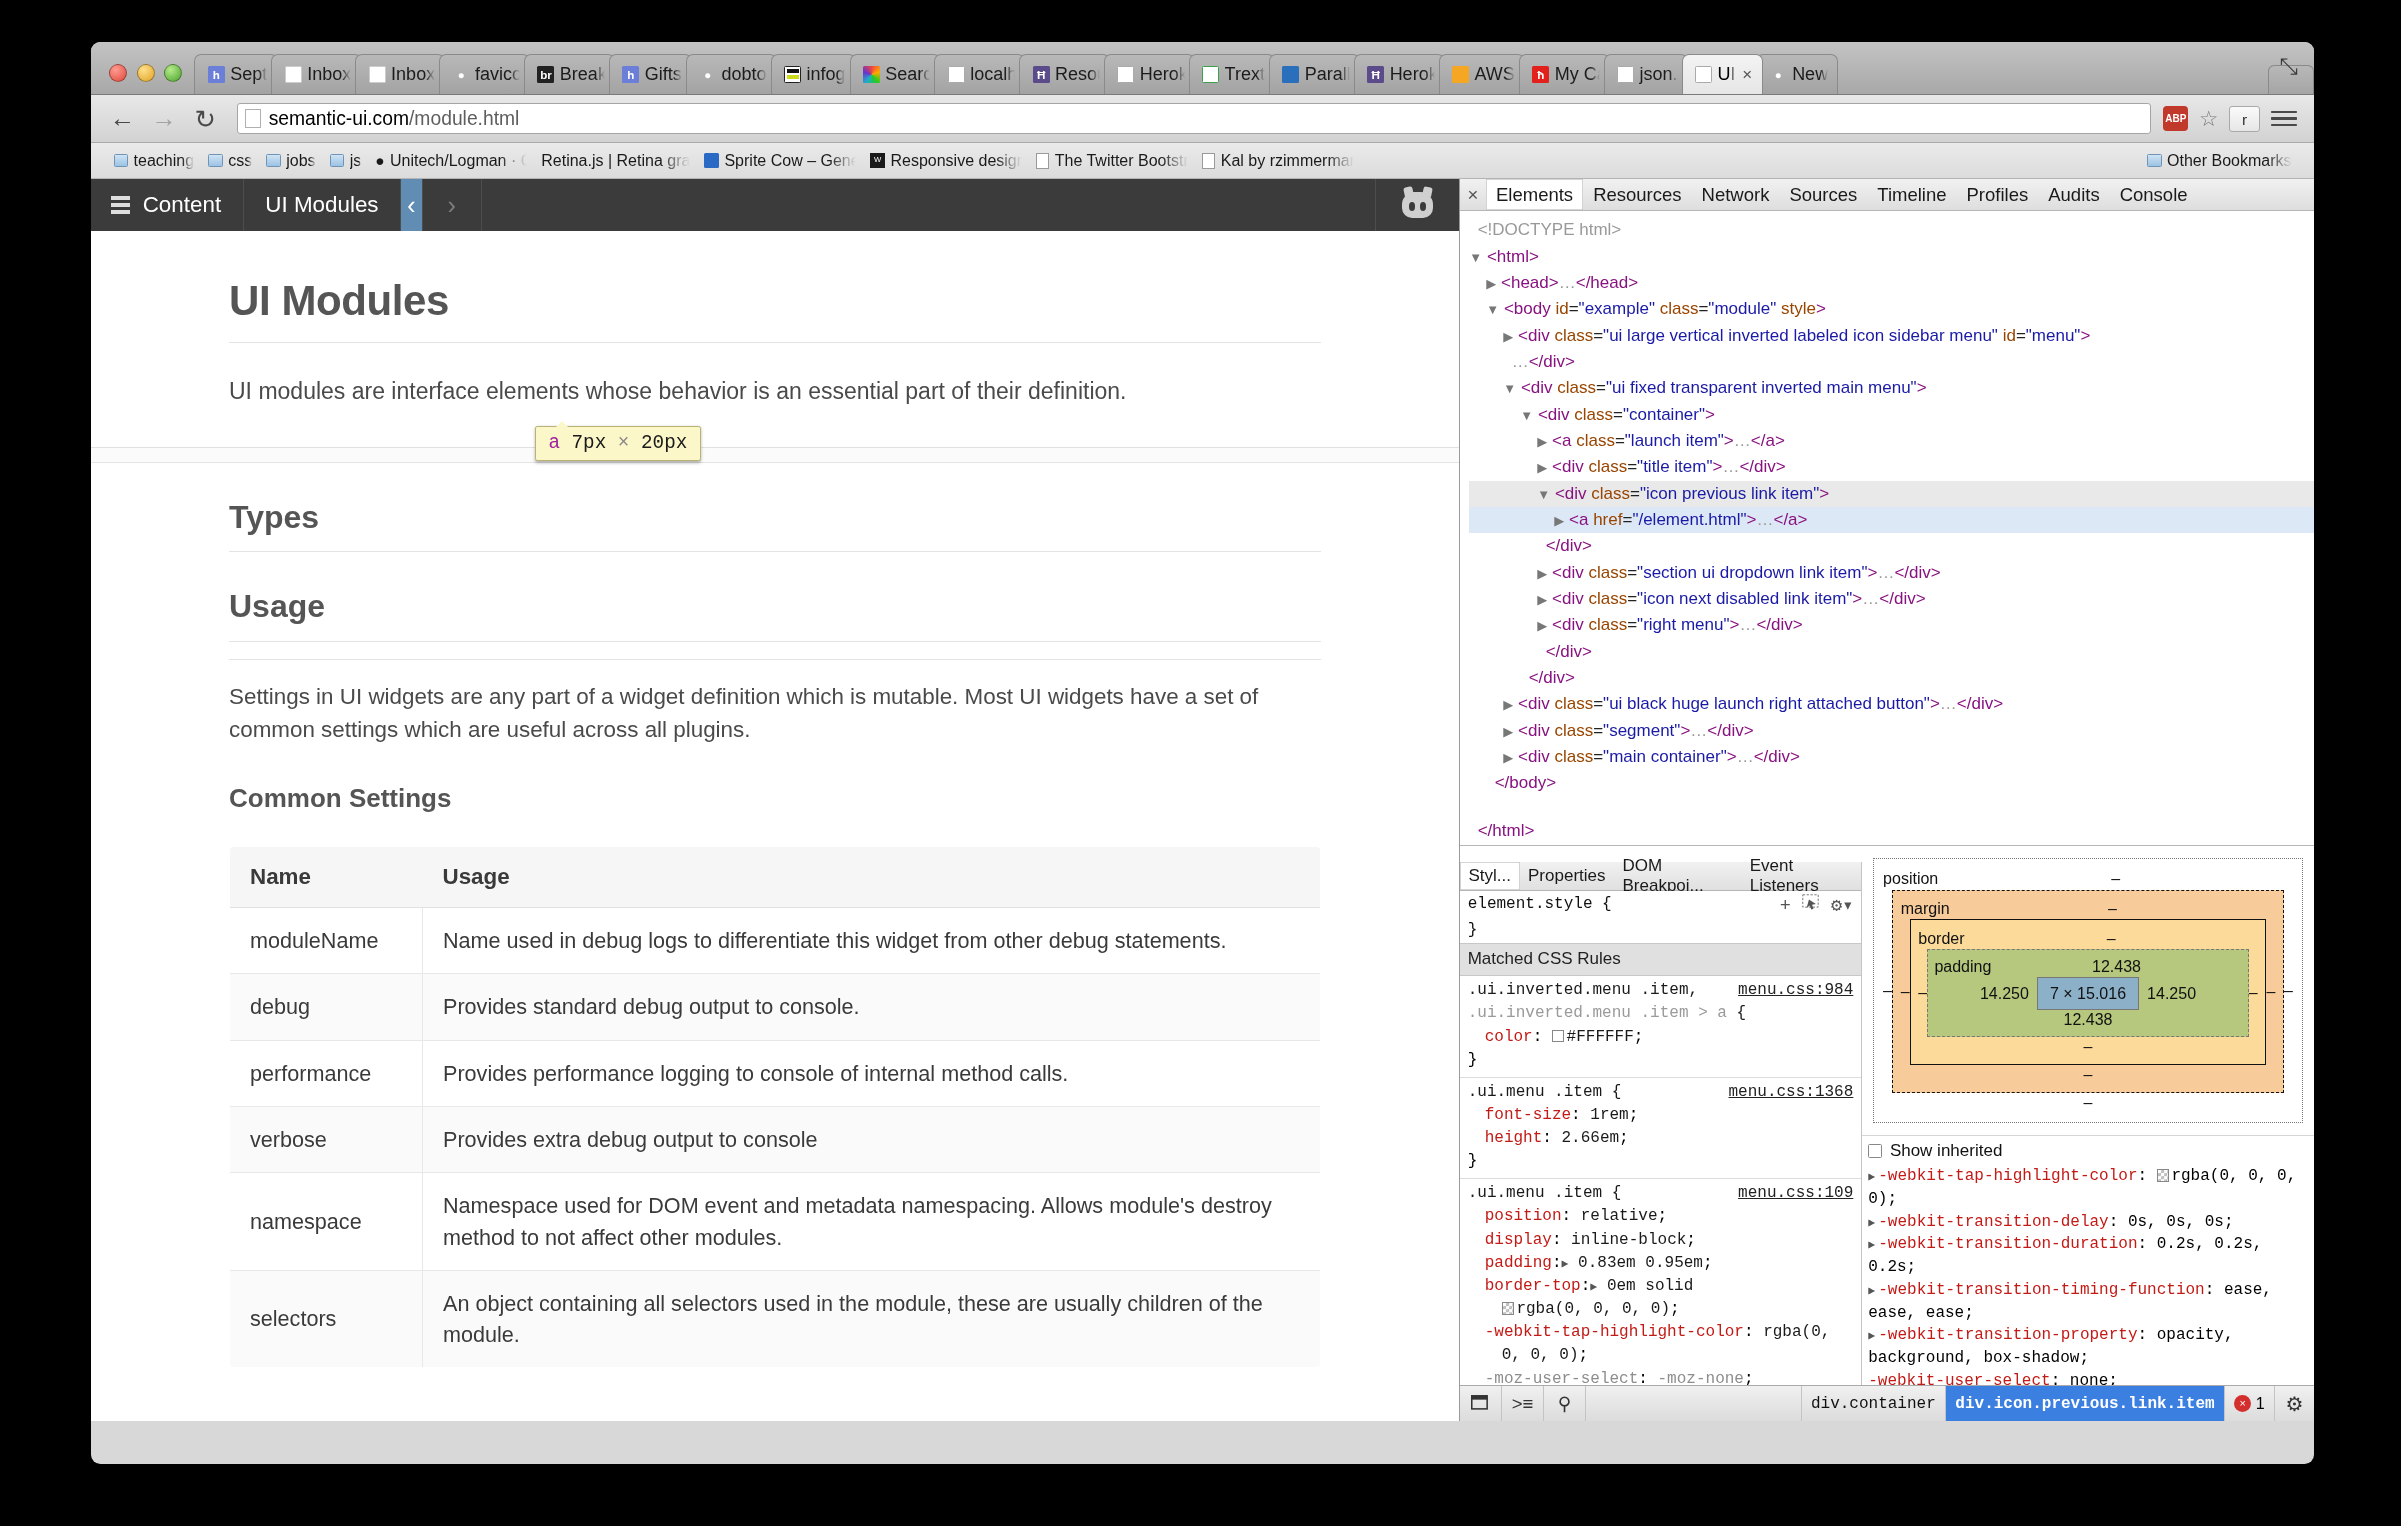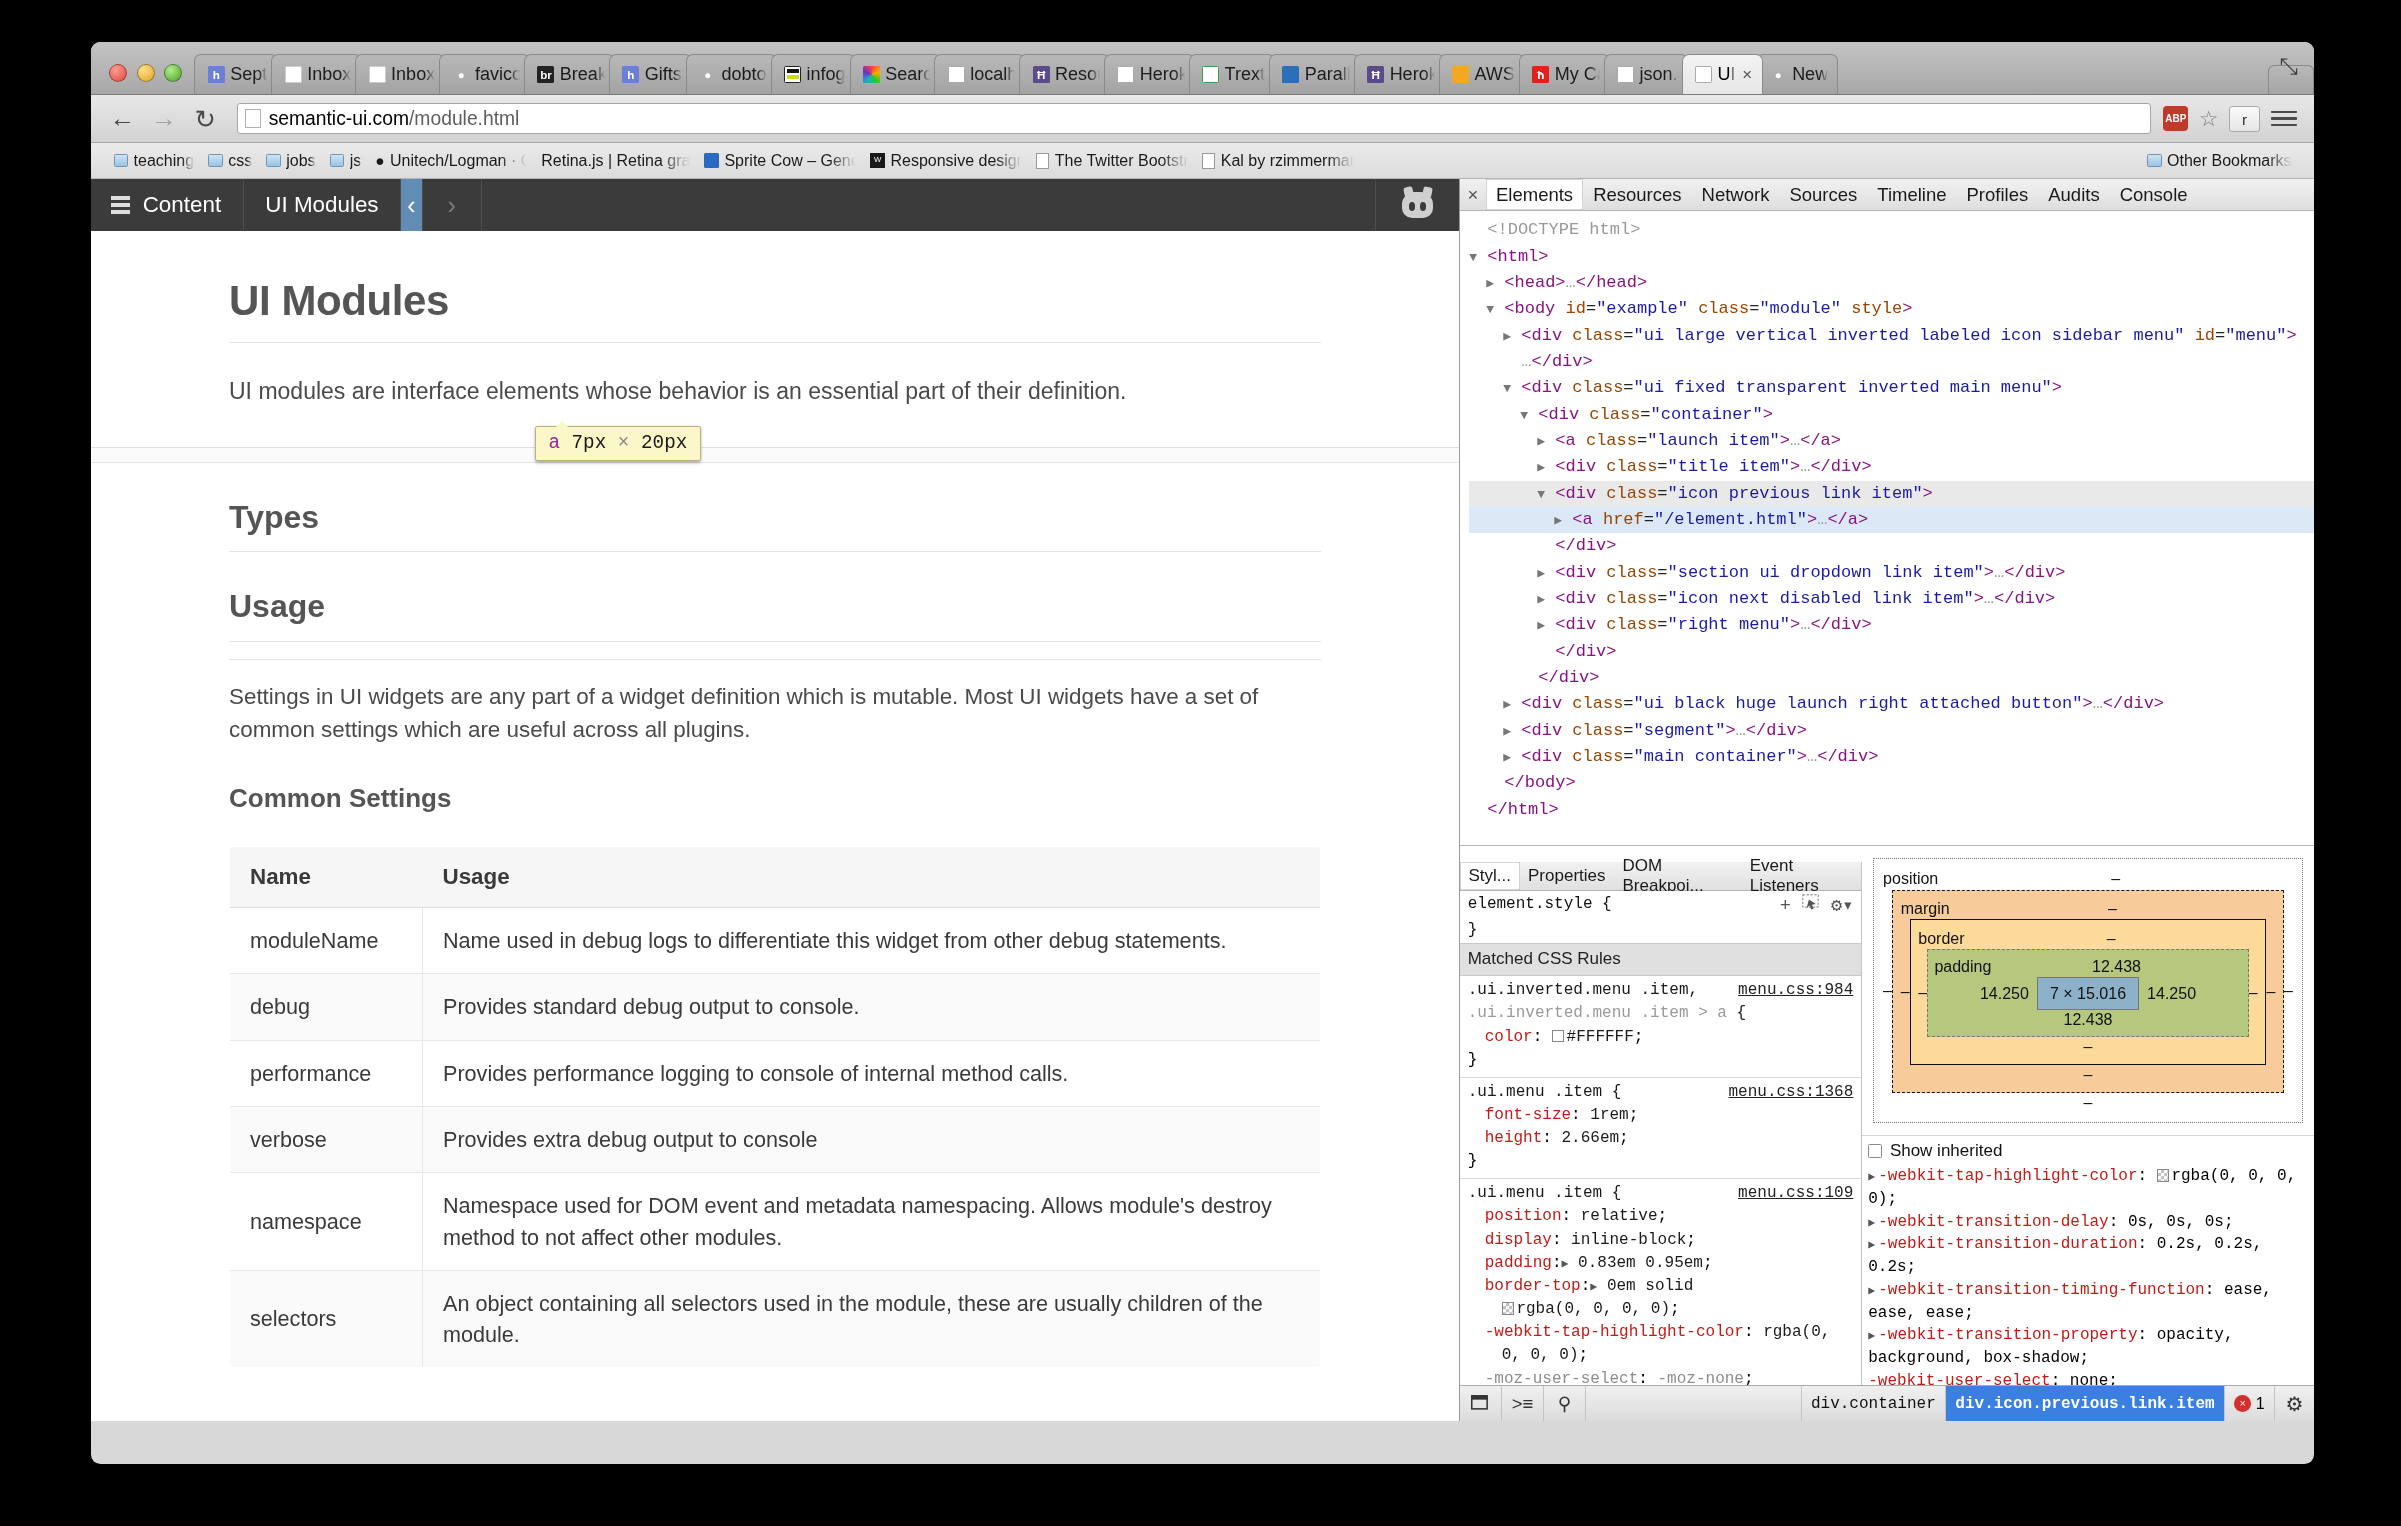--- a/index.html
+++ b/index.html
@@ -318,21 +318,21 @@
     width: 26px; display:flex;align-items:center;justify-content:center;
     color:#555; font-size:18.5px;
   }
   .dt-tab { padding: 0 10px; display:flex;align-items:center; color:#1a1a1a; }
   .dt-tab.active { background: #fff; box-shadow: inset 0 0 0 0.8px #c8c8c8; }
 
   .dom {
     flex: 0 0 634px;
     overflow: hidden;
     background: #fff;
-    font-family: Liberation Mono, monospace;
+    font-family: Liberation Sans, sans-serif;
     font-size: 17px;
     line-height: 1.55;
     padding: 6.2px 0 0 9.3px;
     color: #222;
   }
   .dom .ln { white-space: pre; }
   .dom .ln.sel  { background: #e9e9e9; }
   .dom .ln.sel2 { background: #dde8f7; }
   .tri { color: #777; font-size: 13px; }
   .attr { color: #994500; }
@@ -721,21 +721,21 @@
           <div class="ln" style="padding-left: 68px;"><span class="tri"> </span> <span class="punct">&lt;/div&gt;</span></div>
           <div class="ln" style="padding-left: 68px;"><span class="tri">▶</span> <span class="punct">&lt;div</span> <span class="attr">class</span>=<span class="val">"section ui dropdown link item"</span><span class="punct">&gt;</span><span class="cmt">…</span><span class="punct">&lt;/div&gt;</span></div>
           <div class="ln" style="padding-left: 68px;"><span class="tri">▶</span> <span class="punct">&lt;div</span> <span class="attr">class</span>=<span class="val">"icon next disabled link item"</span><span class="punct">&gt;</span><span class="cmt">…</span><span class="punct">&lt;/div&gt;</span></div>
           <div class="ln" style="padding-left: 68px;"><span class="tri">▶</span> <span class="punct">&lt;div</span> <span class="attr">class</span>=<span class="val">"right menu"</span><span class="punct">&gt;</span><span class="cmt">…</span><span class="punct">&lt;/div&gt;</span></div>
           <div class="ln" style="padding-left: 68px;"><span class="tri"> </span> <span class="punct">&lt;/div&gt;</span></div>
           <div class="ln" style="padding-left: 51px;"><span class="tri"> </span> <span class="punct">&lt;/div&gt;</span></div>
           <div class="ln" style="padding-left: 34px;"><span class="tri">▶</span> <span class="punct">&lt;div</span> <span class="attr">class</span>=<span class="val">"ui black huge launch right attached button"</span><span class="punct">&gt;</span><span class="cmt">…</span><span class="punct">&lt;/div&gt;</span></div>
           <div class="ln" style="padding-left: 34px;"><span class="tri">▶</span> <span class="punct">&lt;div</span> <span class="attr">class</span>=<span class="val">"segment"</span><span class="punct">&gt;</span><span class="cmt">…</span><span class="punct">&lt;/div&gt;</span></div>
           <div class="ln" style="padding-left: 34px;"><span class="tri">▶</span> <span class="punct">&lt;div</span> <span class="attr">class</span>=<span class="val">"main container"</span><span class="punct">&gt;</span><span class="cmt">…</span><span class="punct">&lt;/div&gt;</span></div>
           <div class="ln" style="padding-left: 17px;"><span class="tri"> </span> <span class="punct">&lt;/body&gt;</span></div>
-          <div class="ln" style="padding-left: 0px;"><span class="tri"> </span> <span class="punct">&lt;/html&gt;</span></div>
+          <div class="ln" style="padding-left: 0px; margin-top: 21px;"><span class="tri"> </span> <span class="punct">&lt;/html&gt;</span></div>
         </div>
 
       <div class="dt-lower">
 
         <div class="styles-col">
           <div class="sub-tabs" id="subtabs-host">
               <div class="sub-tab active">Styl...</div>
               <div class="sub-tab">Properties</div>
               <div class="sub-tab">DOM Breakpoi...</div>
               <div class="sub-tab">Event Listeners</div>

